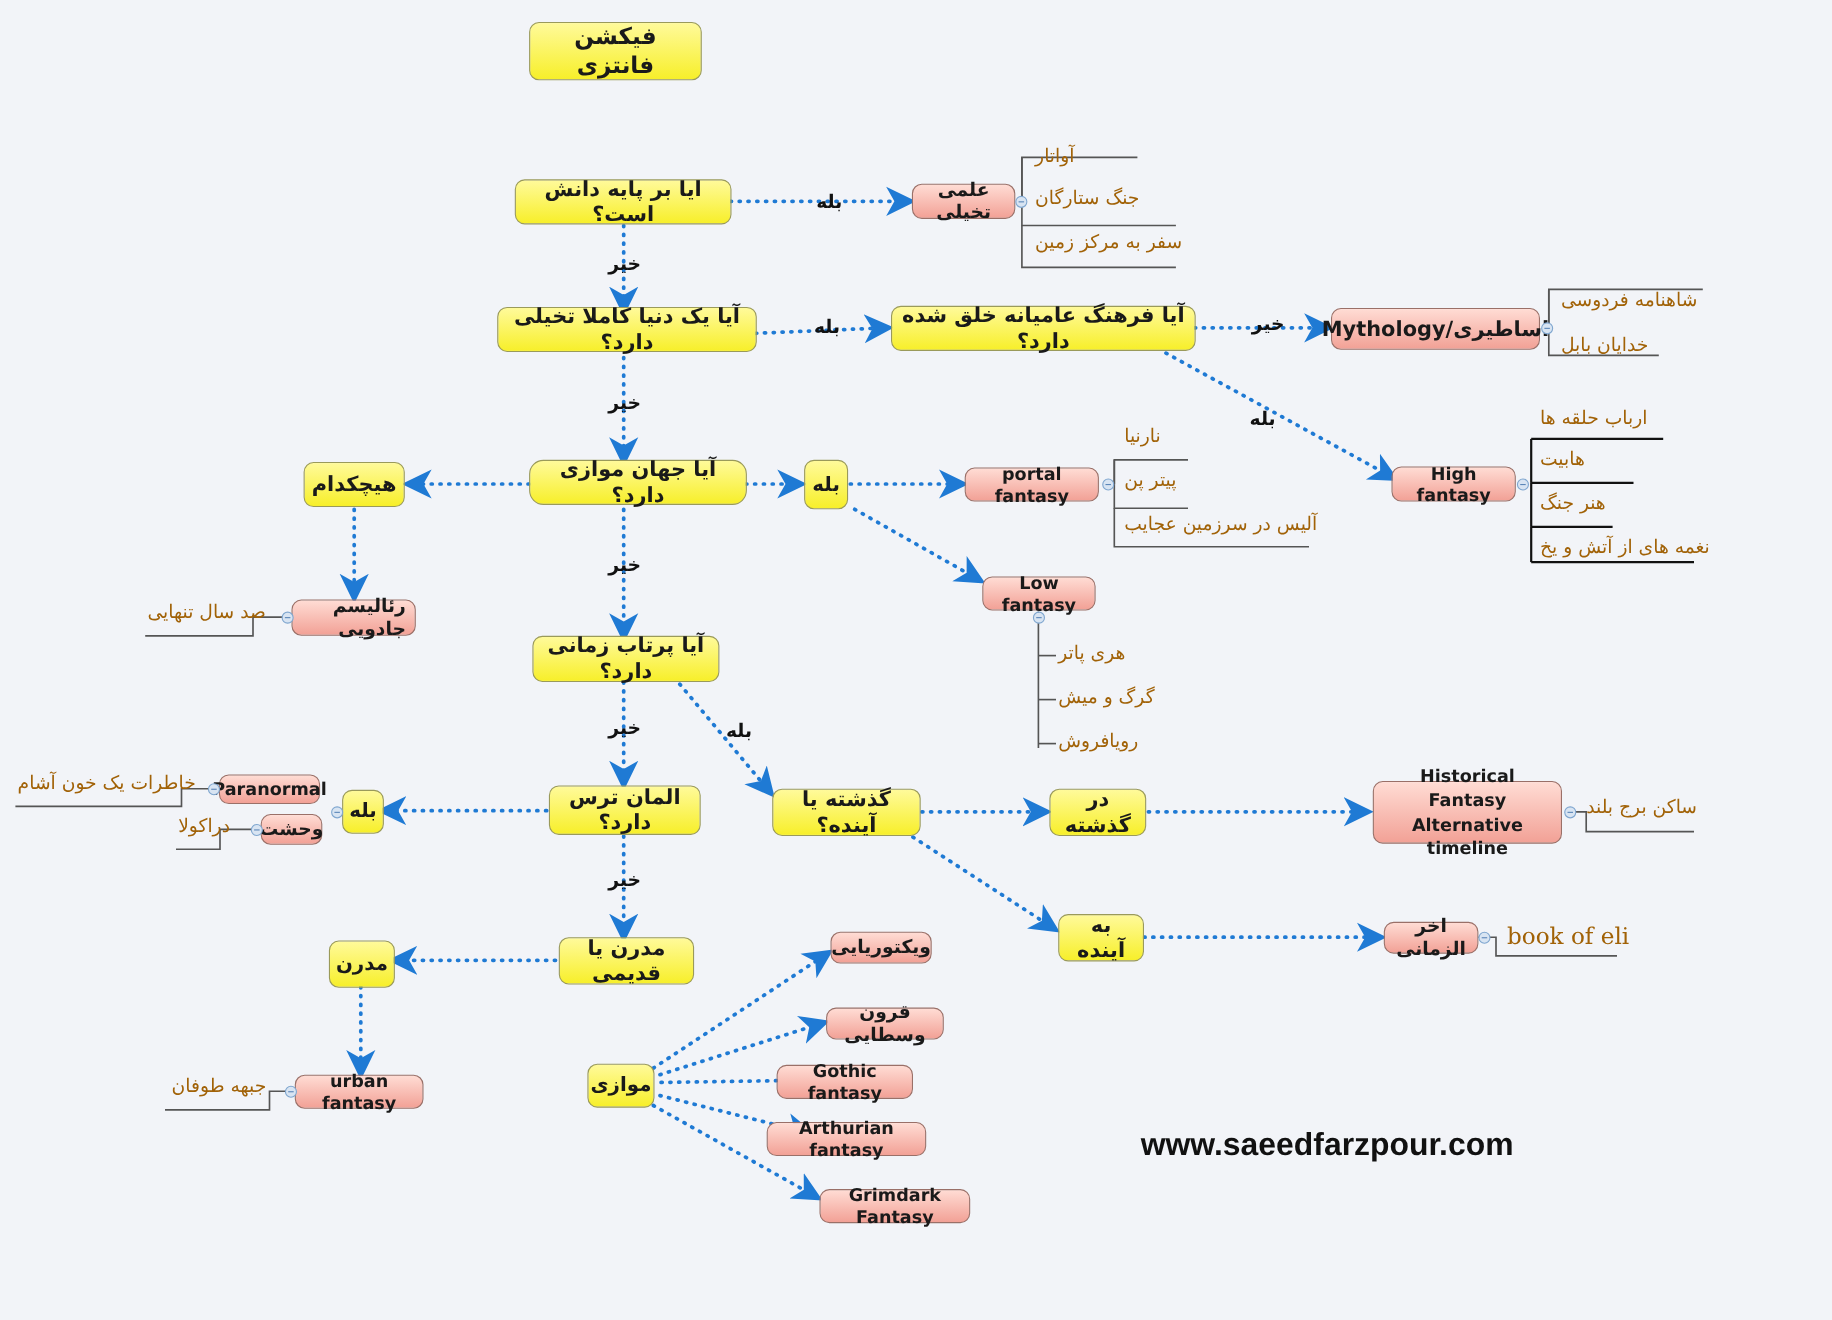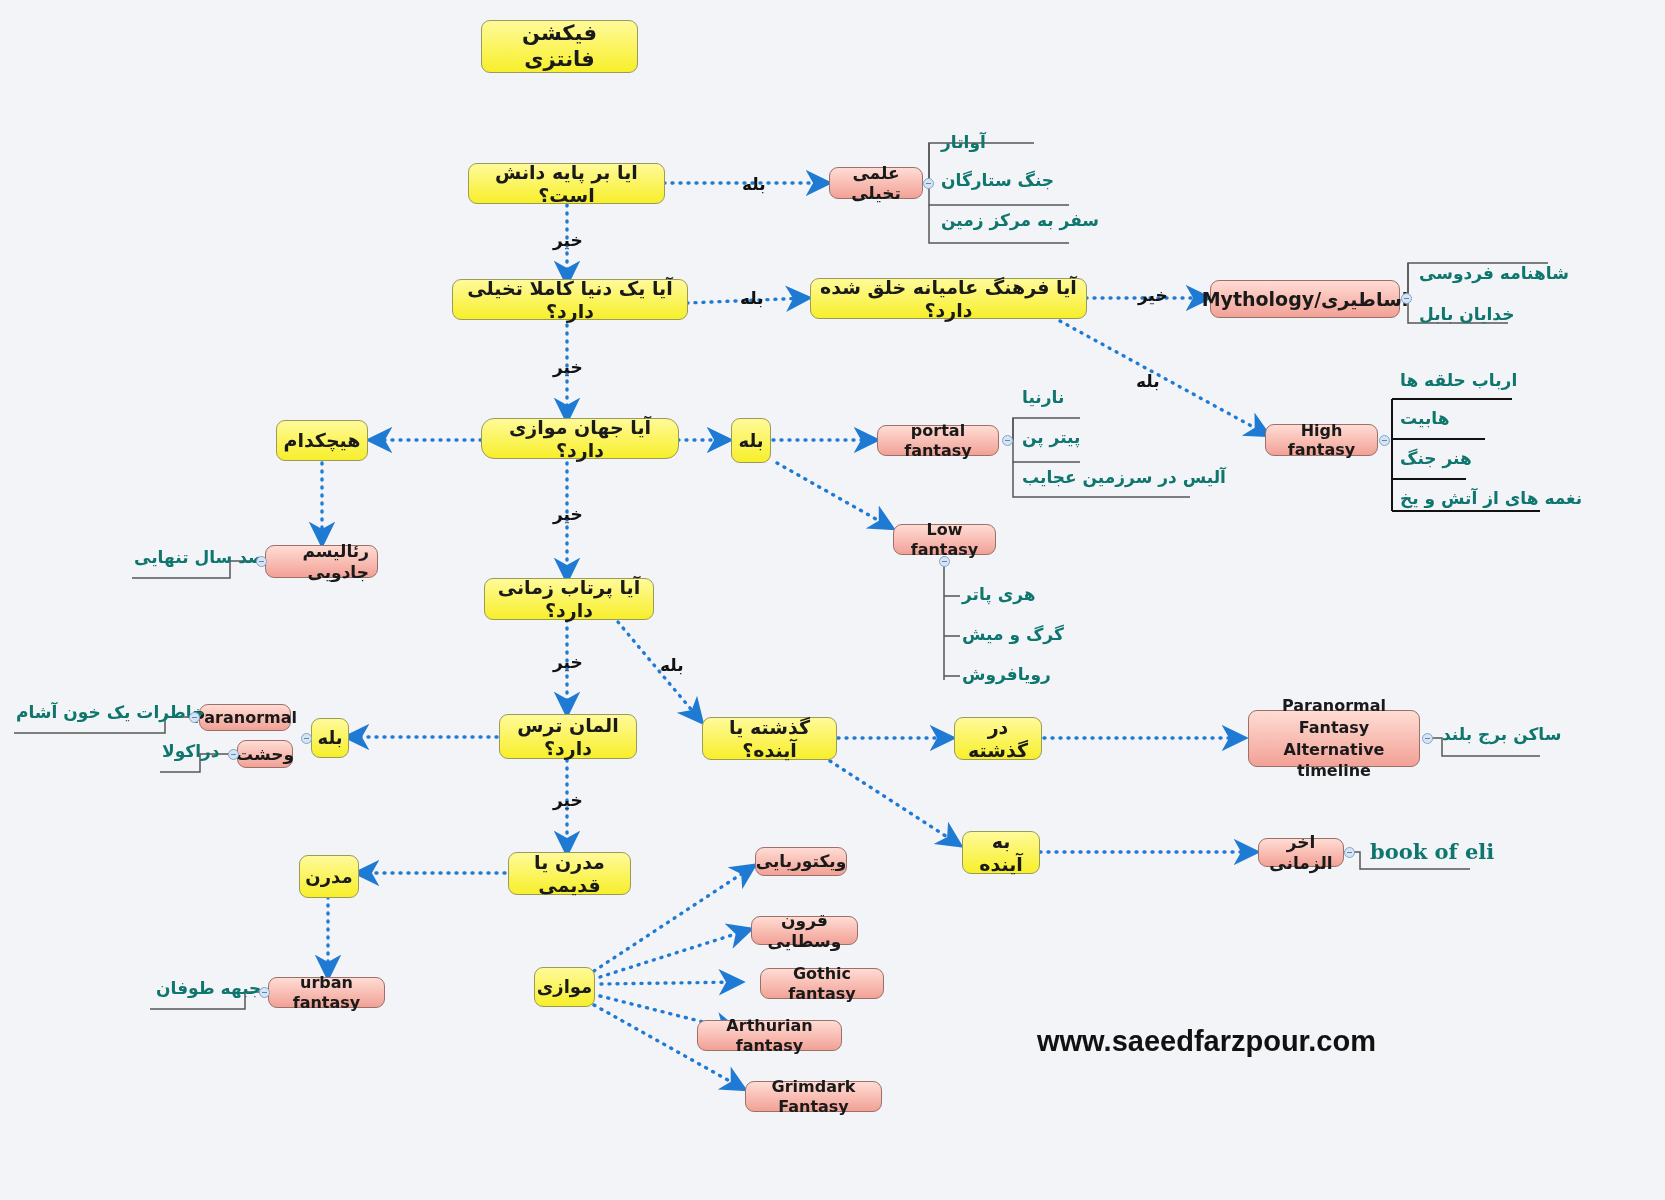--- a/index.html
+++ b/index.html
@@ -36,25 +36,24 @@
     border-color:#9a7068;
     font-size:16px;
   }
   .pink.fa{font-size:17px;}
   .yellow.small{font-size:18px;}
   .pink.two-line{line-height:1.35;font-size:16px;}
 
   
   .leaf{
     position:absolute;
-    color:#0f766e;
+    color:#a16207;
     font-size:17px;
     white-space:nowrap;
     line-height:1.1;
-    font-weight:bold;
   }
   .leaf.ltr{direction:ltr;font-family:"DejaVu Serif","Liberation Serif",serif;font-size:21px;}
 
   
   .elabel{
     position:absolute;
     font-size:17px;font-weight:bold;color:#111;
     white-space:nowrap;
   }
 
@@ -221,38 +220,38 @@
   <div class="node pink" style="left:199px;top:704px;width:92px;height:27px;">Paranormal</div>
 
   <div class="node pink fa" style="left:237px;top:740px;width:56px;height:28px;">وحشت</div>
 
   <div class="node yellow" style="left:702px;top:717px;width:135px;height:43px;">گذشته یا آینده؟</div>
 
   <div class="node yellow" style="left:954px;top:717px;width:88px;height:43px;">در گذشته</div>
 
   <div class="node yellow" style="left:962px;top:831px;width:78px;height:43px;">به آینده</div>
 
-  <div class="node pink two-line" style="left:1248px;top:710px;width:172px;height:57px;">Paranormal Fantasy
+  <div class="node pink two-line" style="left:1248px;top:710px;width:172px;height:57px;">Historical Fantasy
 Alternative timeline</div>
 
   <div class="node pink fa" style="left:1258px;top:838px;width:86px;height:29px;">اخر الزمانی</div>
 
   <div class="node yellow" style="left:508px;top:852px;width:123px;height:43px;">مدرن یا قدیمی</div>
 
   <div class="node yellow small" style="left:299px;top:855px;width:60px;height:43px;">مدرن</div>
 
   <div class="node pink" style="left:268px;top:977px;width:117px;height:31px;">urban fantasy</div>
 
   <div class="node yellow small" style="left:534px;top:967px;width:61px;height:40px;">موازی</div>
 
   <div class="node pink fa" style="left:755px;top:847px;width:92px;height:29px;">ویکتوریایی</div>
 
   <div class="node pink fa" style="left:751px;top:916px;width:107px;height:29px;">قرون وسطایی</div>
 
-  <div class="node pink" style="left:760px;top:968px;width:124px;height:31px;">Gothic fantasy</div>
+  <div class="node pink" style="left:706px;top:968px;width:124px;height:31px;">Gothic fantasy</div>
 
   <div class="node pink" style="left:697px;top:1020px;width:145px;height:31px;">Arthurian fantasy</div>
 
   <div class="node pink" style="left:745px;top:1081px;width:137px;height:31px;">Grimdark Fantasy</div>
 
   <div class="elabel" style="left:742px;top:174px;">بله</div>
   <div class="elabel" style="left:553px;top:230px;">خیر</div>
   <div class="elabel" style="left:740px;top:288px;">بله</div>
   <div class="elabel" style="left:553px;top:357px;">خیر</div>
   <div class="elabel" style="left:1138px;top:285px;">خیر</div>

